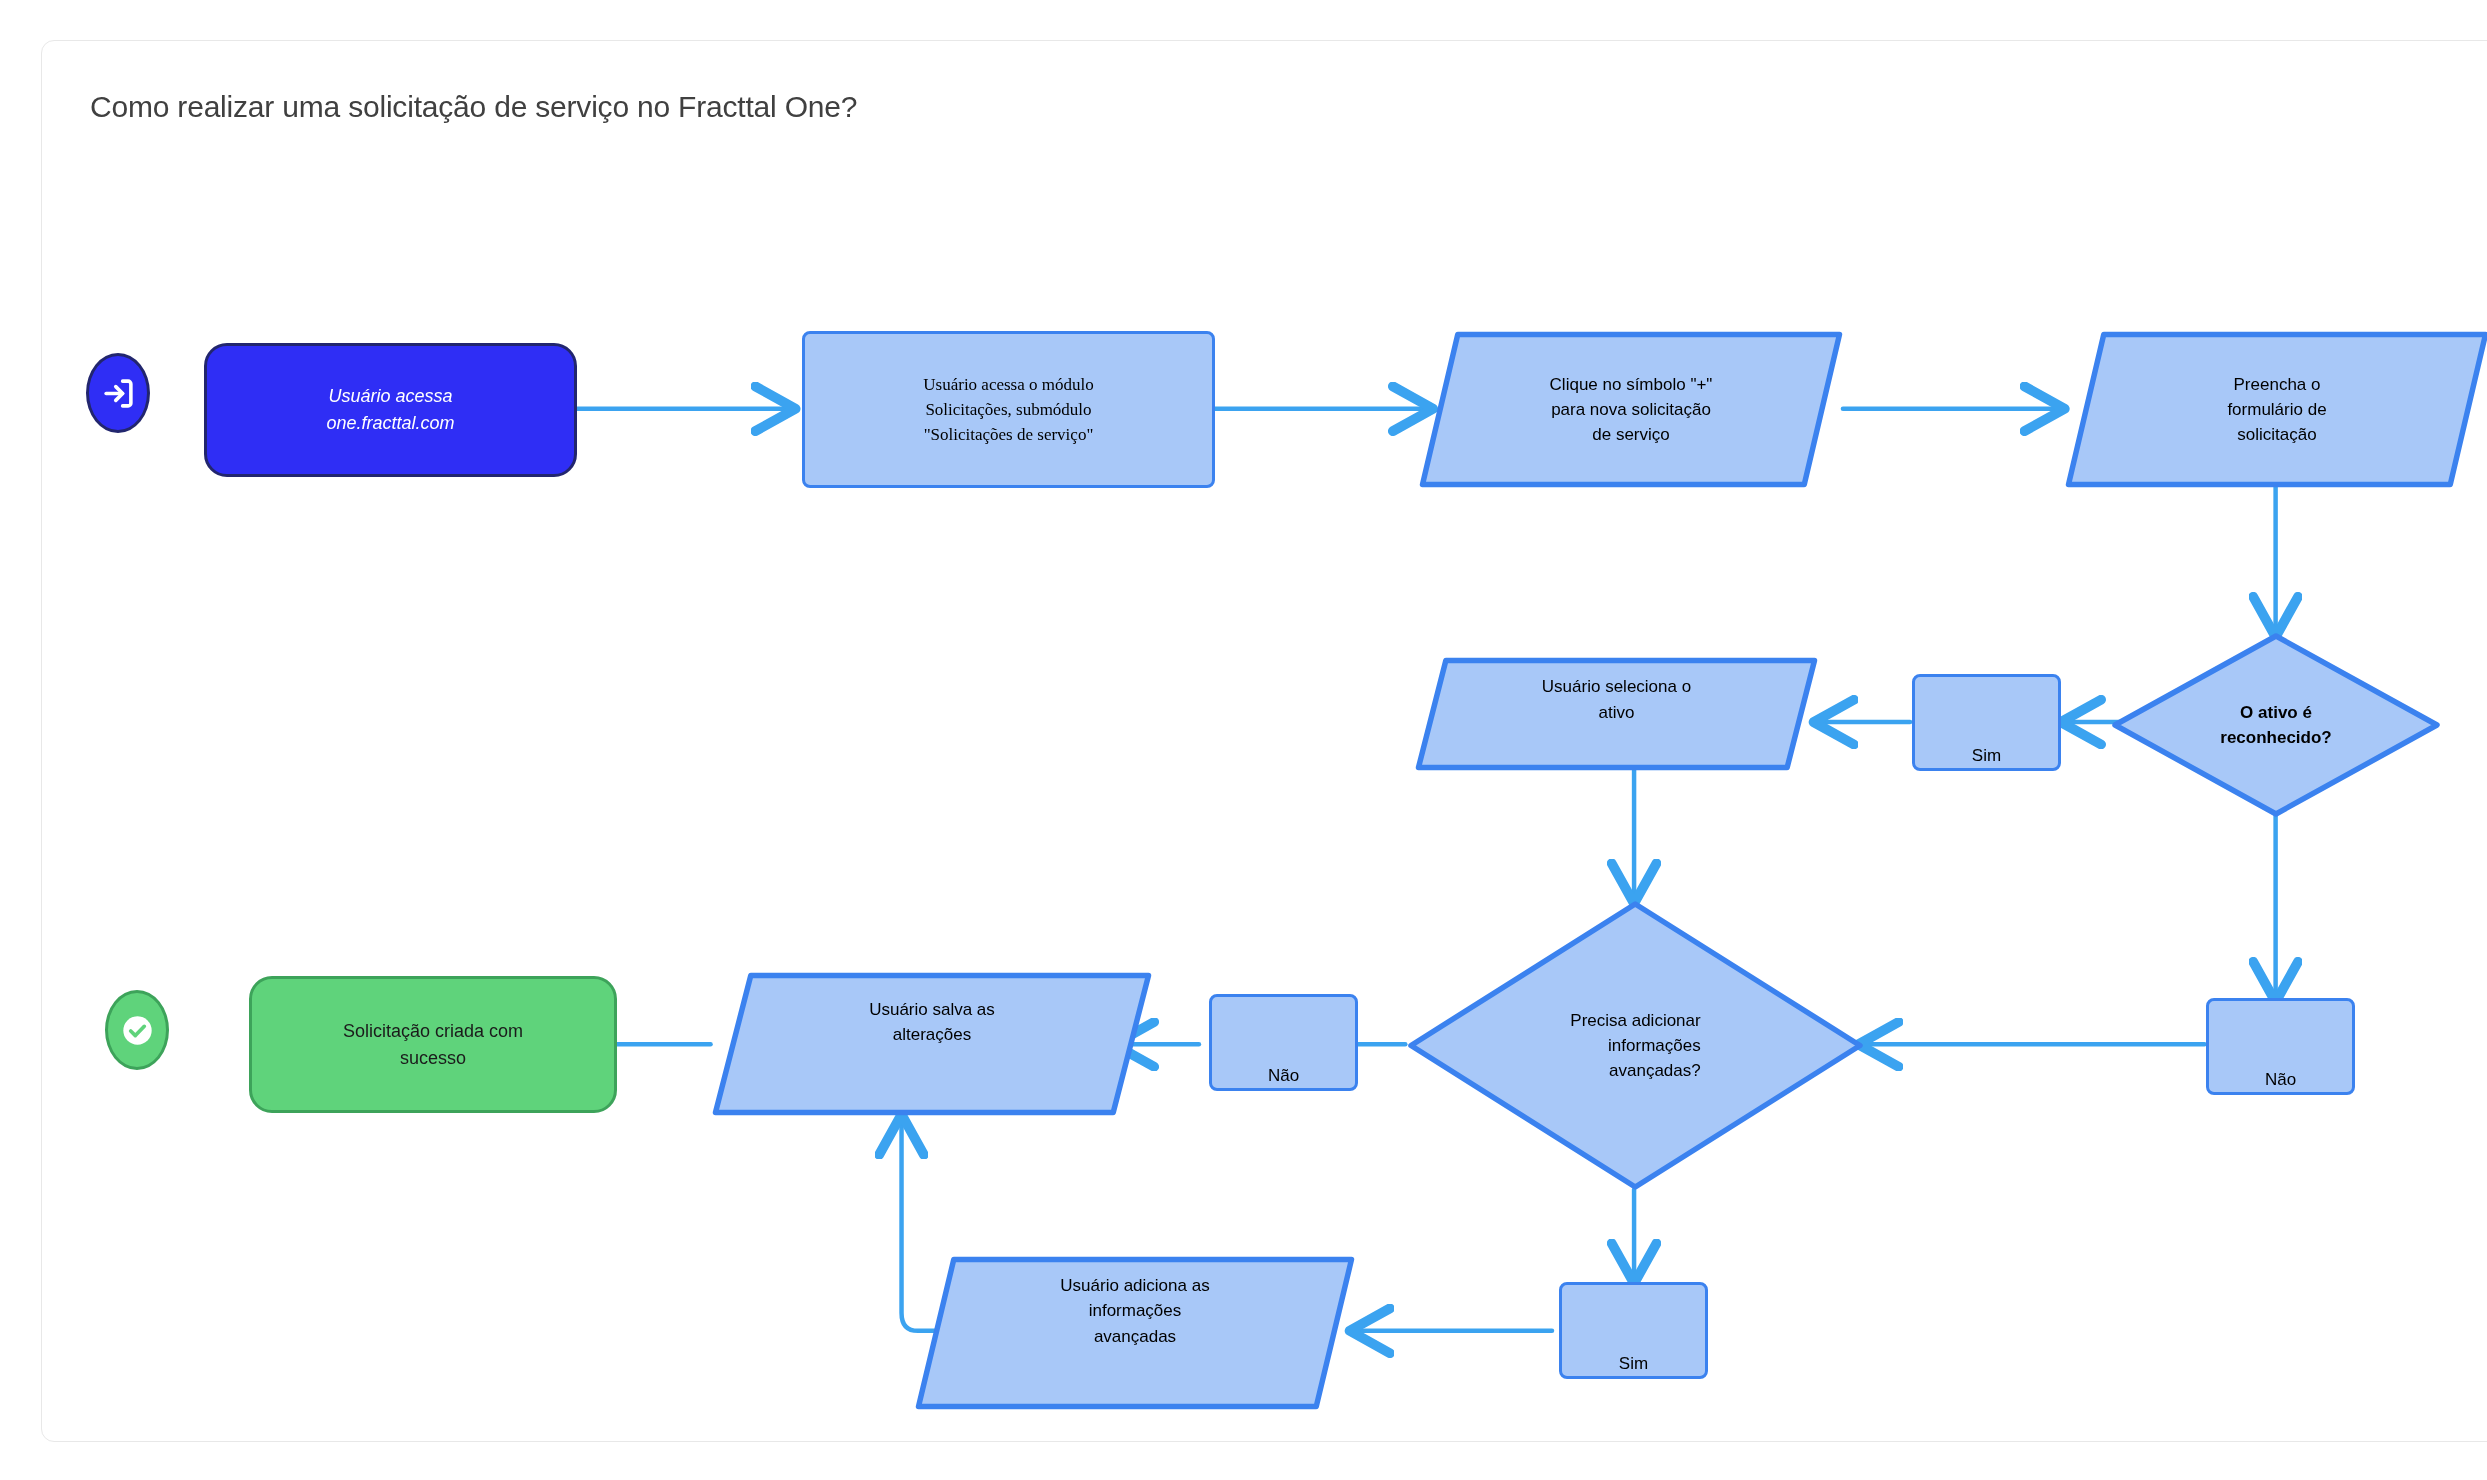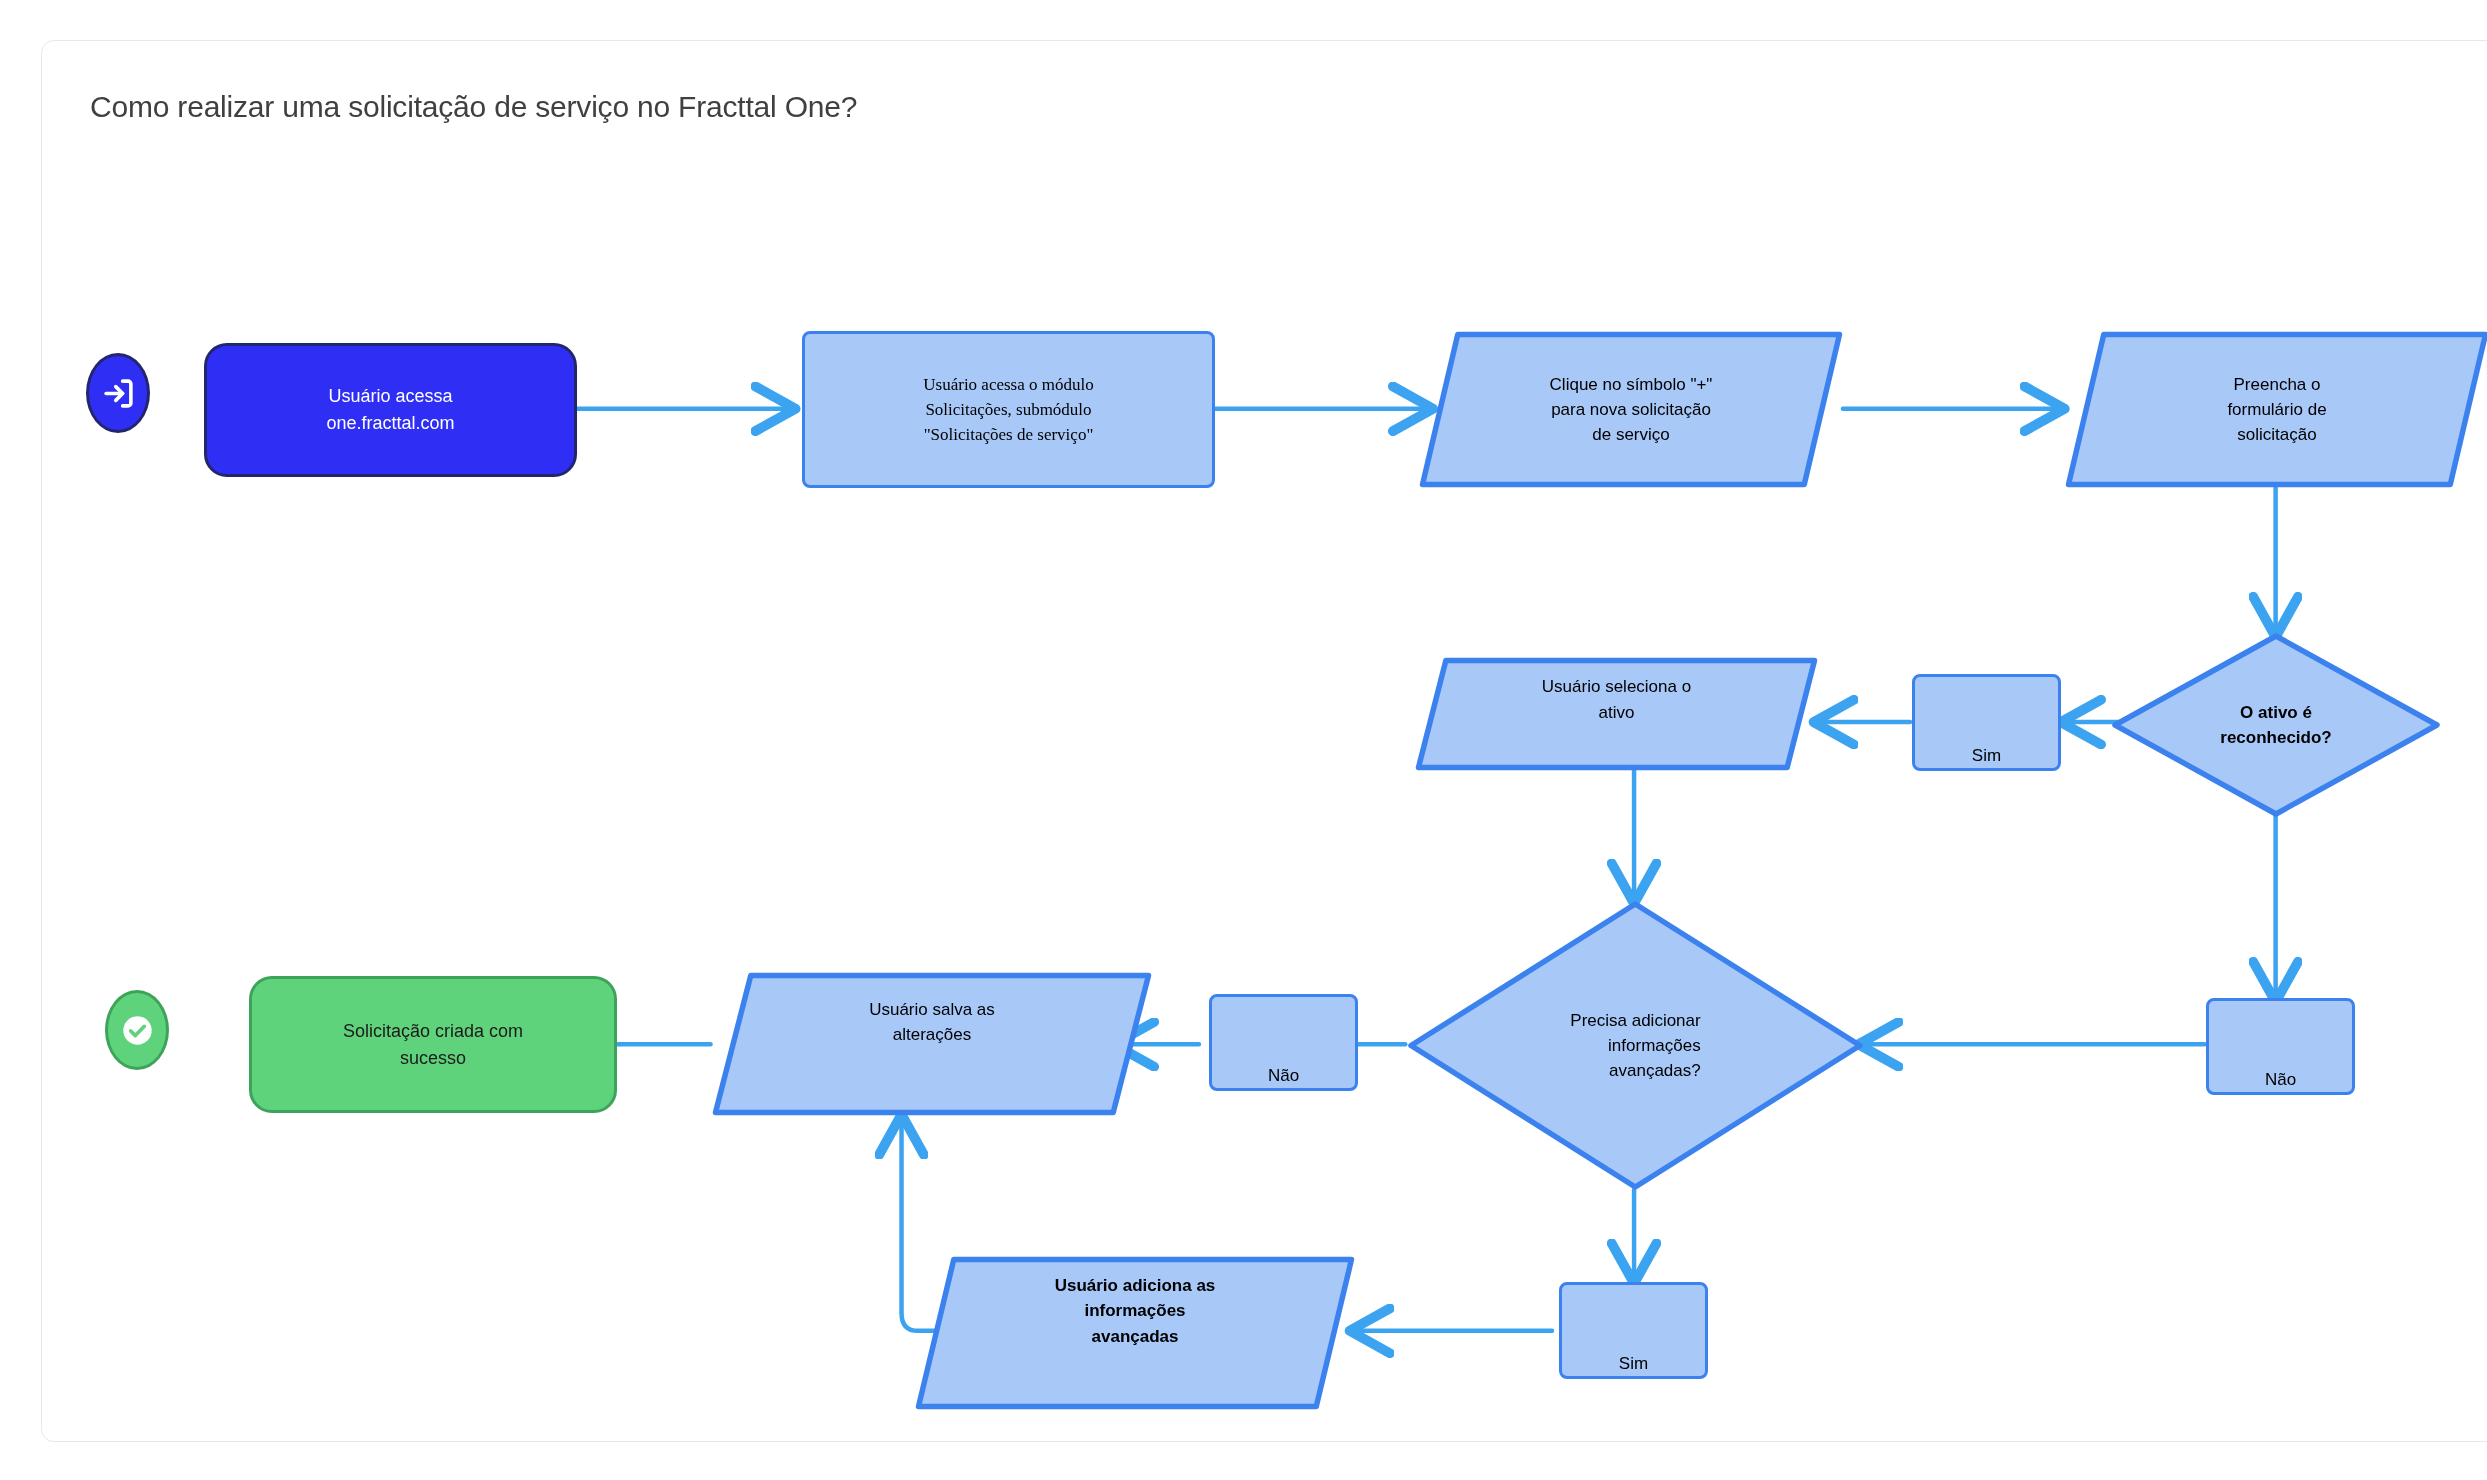--- a/index.html
+++ b/index.html
@@ -11,21 +11,21 @@
   #title{position:absolute;left:90px;top:90px;font-size:30px;color:#404040;
          letter-spacing:-0.2px;white-space:nowrap;}
   #canvas{position:absolute;left:0;top:0;width:2555px;height:1480px;}
   .node{position:absolute;box-sizing:border-box;display:flex;align-items:center;
         justify-content:center;text-align:center;}
   .node .lbl{line-height:1.48;white-space:pre-line;}
   
   .rounded{border-radius:23px;}
   .proc{background:#a8c8f8;border:3.5px solid #3b82ef;border-radius:8px;font-family:Liberation Serif, serif;}
   .small{background:#a8c8f8;border:3.5px solid #3b82ef;border-radius:8px;align-items:flex-end;}
-  .startnode{background:#2f2ef5;border:3.5px solid #22266e;color:#ffffff;}
+  .startnode{background:#2f2ef5;border:3.5px solid #22266e;color:#ffffff;font-style:italic;}
   .endnode{background:#5fd37b;border:3.5px solid #3da35a;color:#1b1b1b;}
   .badge{position:absolute;border-radius:50%;box-sizing:border-box;
          display:flex;align-items:center;justify-content:center;}
   .badge.start{background:#2f2ef5;border:3.5px solid #22266e;}
   .badge.end{background:#5fd37b;border:3.5px solid #3da35a;}
   svg.shp{position:absolute;left:0;top:0;overflow:visible;}
   .txt{position:relative;z-index:2;}
   .f34{font-size:17px;}
   .f36{font-size:18px;}
 </style>
@@ -148,21 +148,21 @@
   </div>
 
   <div class="node small" style="left:1209px;top:994px;width:149px;height:97px;">
     <span class="txt lbl f34">Não</span>
   </div>
 
   <div class="node small" style="left:1559px;top:1282px;width:149px;height:97px;">
     <span class="txt lbl f34">Sim</span>
   </div>
 
-  <div class="node" style="left:915px;top:1256px;width:440px;height:110px;font-weight:bold;">
+  <div class="node" style="left:915px;top:1256px;width:440px;height:110px;">
     <svg class="shp" width="440" height="154" viewBox="0 0 885 310" preserveAspectRatio="none">
       <path d="M78,7 L878,7 L807,303 L7,303 Z" fill="#a8c8f8" stroke="#3b82ef" stroke-width="11" stroke-linejoin="round"></path>
     </svg>
     <span class="txt lbl f34">Usuário adiciona as
 informações
 avançadas</span>
   </div>
 
   <div class="node" style="left:712px;top:972px;width:440px;height:100px;">
     <svg class="shp" width="440" height="144" viewBox="0 0 885 290" preserveAspectRatio="none">

